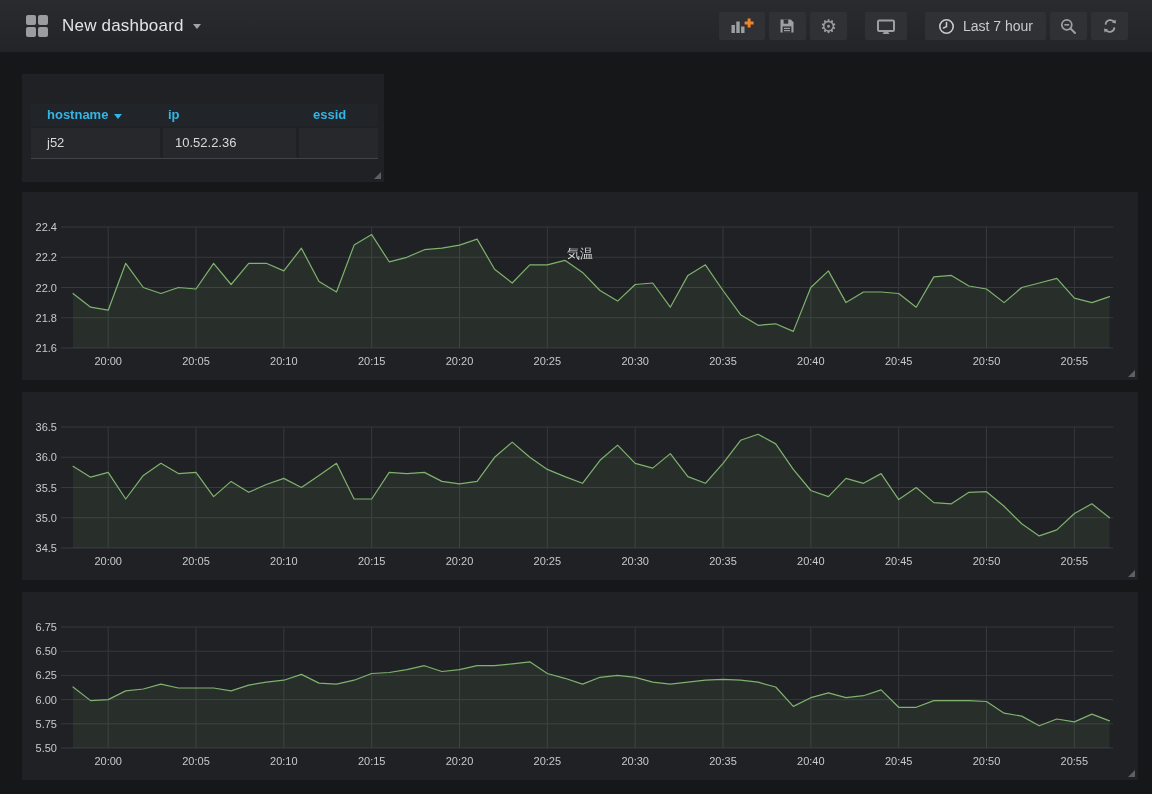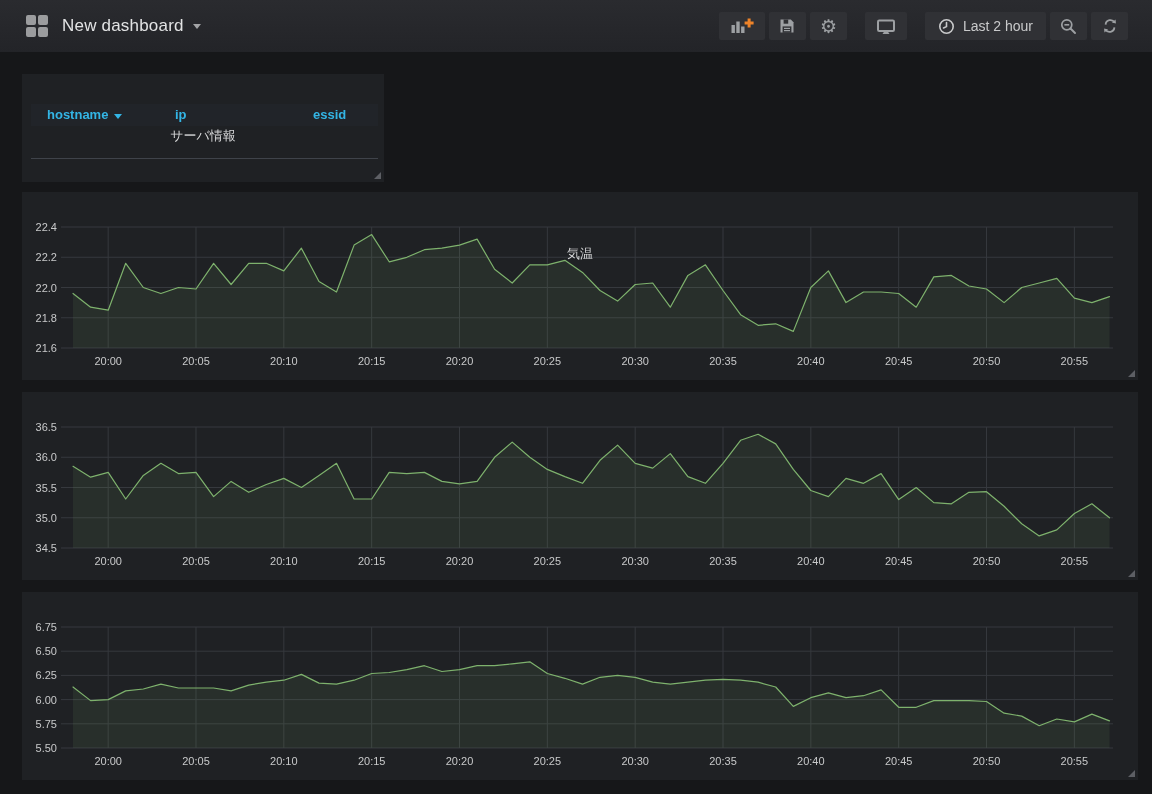--- a/index.html
+++ b/index.html
@@ -90,21 +90,21 @@
         <svg width="20" height="17" viewBox="0 0 20 17">
           <rect x="2" y="2.5" width="16" height="10.5" rx="1.2" fill="none" stroke="#9da0a3" stroke-width="2"></rect>
           <path d="M6.5 16 l2 -3 h3 l2 3 z" fill="#9da0a3"></path>
         </svg>
       </button>
       <button class="nav-btn time gap">
         <svg width="17" height="17" viewBox="0 0 17 17">
           <circle cx="8.5" cy="8.5" r="6.7" fill="none" stroke="#c9cacb" stroke-width="1.6"></circle>
           <path d="M8.5 4.6 v4 l-3 1.4" fill="none" stroke="#c9cacb" stroke-width="1.6" stroke-linecap="round"></path>
         </svg>
-        <span>Last 2 hour</span>
+        <span>Last 7 hour</span>
       </button>
       <button class="nav-btn">
         <svg width="17" height="17" viewBox="0 0 17 17">
           <circle cx="6.8" cy="6.8" r="5" fill="none" stroke="#9da0a3" stroke-width="1.7"></circle>
           <line x1="4.4" y1="6.8" x2="9.2" y2="6.8" stroke="#9da0a3" stroke-width="1.6"></line>
           <line x1="10.5" y1="10.5" x2="15" y2="15" stroke="#9da0a3" stroke-width="2" stroke-linecap="round"></line>
         </svg>
       </button>
       <button class="nav-btn">
         <svg width="16" height="16" viewBox="0 0 16 16">
@@ -116,26 +116,31 @@
       </button>
     </div>
   </div>
 
   <div class="panel" id="tablePanel">
     <div class="panel-title">サーバ情報</div>
     <div class="t-header">
       <div class="t-hcell" style="left:16px">
         <span>hostname</span><span class="sort-caret"></span>
       </div>
-      <div class="t-hcell" style="left:144px">
+      <div class="t-hcell" style="left:137px">
         <span>ip</span>
       </div>
       <div class="t-hcell" style="left:282px">
         <span>essid</span>
       </div>
+    </div>
+    <div class="t-row">
+      <div class="t-cell" style="left:9px;  width:129px; padding-left:16px">j52</div>
+      <div class="t-cell" style="left:141px; width:133px; padding-left:12px">10.52.2.36</div>
+      <div class="t-cell" style="left:277px; width:79px;  padding-left:12px"></div>
     </div>
     <div class="t-sep"></div>
     <div class="rsz"></div>
   </div>
 
   <div class="panel chart-panel" style="top:192px">
     <div>
         <svg width="1116" height="188" viewBox="0 0 1116 188">
           <line x1="39" y1="156" x2="1091" y2="156" stroke="#36393e" stroke-width="1"></line>
           <text x="35" y="160" text-anchor="end">21.6</text>

